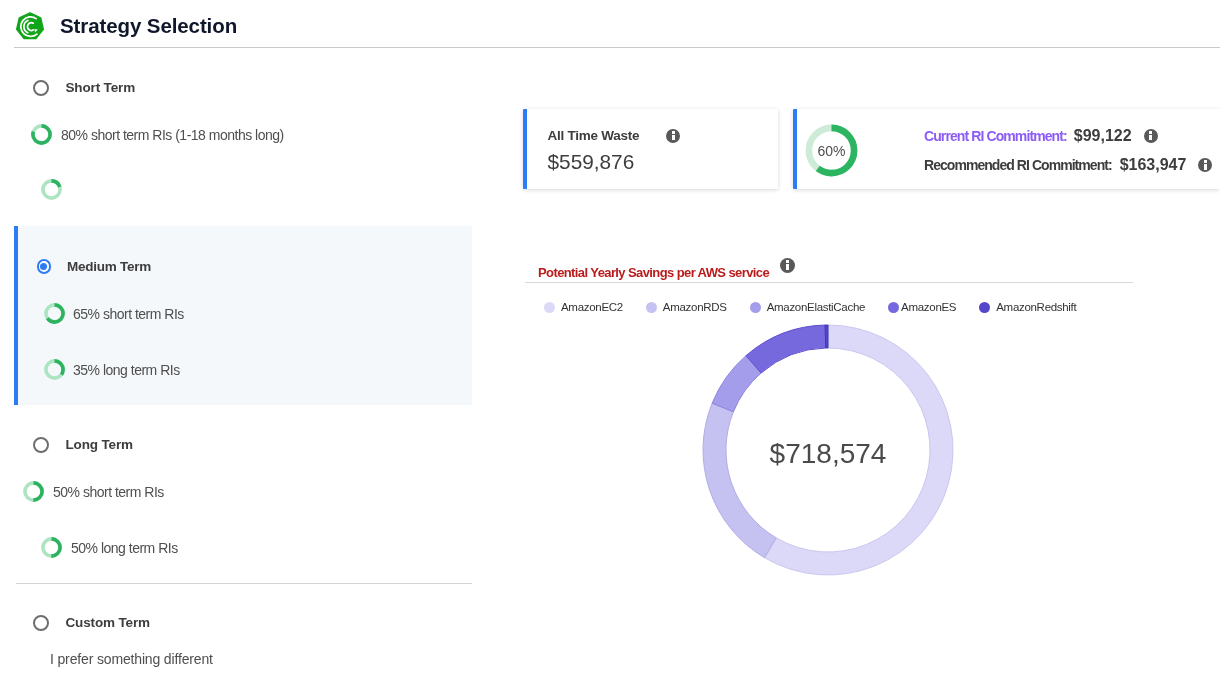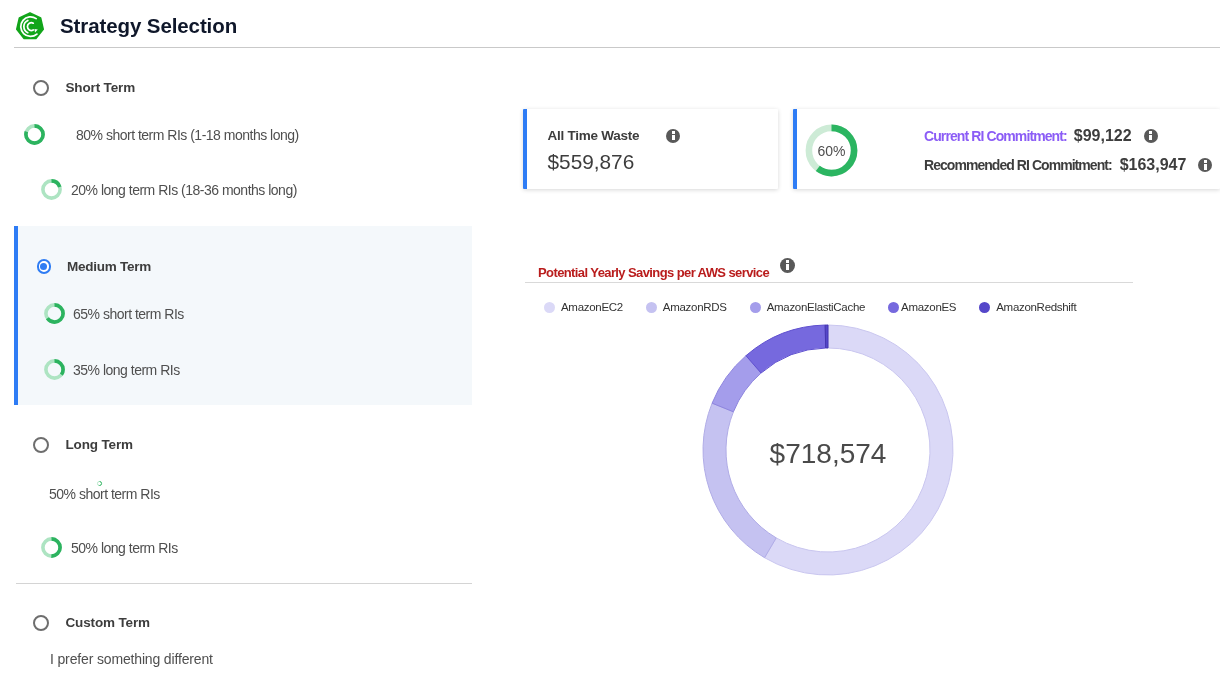--- a/index.html
+++ b/index.html
@@ -29,34 +29,33 @@
   <polygon points="18.4,16.9 21.8,17.5 19.0,20.5" fill="#fff"></polygon>
 </svg>
 <div class="abs" style="left:60px;top:14px;font-size:20.5px;letter-spacing:-0.1px;font-weight:bold;color:#0f172a;">Strategy Selection</div>
 <div class="abs" style="left:14px;top:47px;width:1206px;height:1px;background:#c9c9c9;"></div>
 
 <div class="abs row" style="left:32.5px;top:79px;height:17px;">
   <div class="radio"></div>
     <div class="secTitle" style="margin-left:17px;">Short Term</div>
 </div>
 
-<div class="abs row" style="left:24px;top:124px;height:21px;gap:22px;">
+<div class="abs row" style="left:31px;top:124px;height:21px;">
   <svg width="21" height="21" viewBox="0 0 21 21">
     <circle cx="10.5" cy="10.5" r="8.6" fill="none" stroke="#ade4c2" stroke-width="3.6"></circle>
     <circle cx="10.5" cy="10.5" r="8.6" fill="none" stroke="#2cb35f" stroke-width="3.6" stroke-dasharray="43.23 54.04" transform="rotate(-90 10.5 10.5)"></circle>
   </svg>
   <div class="itemTxt" style="margin-left:9px;">80% short term RIs (1-18 months long)</div>
 </div>
 
 <div class="abs row" style="left:41px;top:179px;height:21px;">
   <svg width="21" height="21" viewBox="0 0 21 21">
     <circle cx="10.5" cy="10.5" r="8.6" fill="none" stroke="#ade4c2" stroke-width="3.6"></circle>
     <circle cx="10.5" cy="10.5" r="8.6" fill="none" stroke="#2cb35f" stroke-width="3.6" stroke-dasharray="10.81 54.04" transform="rotate(-90 10.5 10.5)"></circle>
   </svg>
-  <div class="itemTxt" style="margin-left:9px;">20% long term RIs (18-36 months long)</div>
 </div>
 
 <div class="abs" style="left:14px;top:226px;width:454px;height:179px;background:#f4f8fb;border-left:4px solid #2e7cf5;"></div>
 
 <div class="abs row" style="left:36.5px;top:258px;height:17px;">
   <div class="radioSel">
       <div></div>
     </div>
     <div class="secTitle" style="margin-left:16px;letter-spacing:-0.25px;">Medium Term</div>
 </div>
@@ -75,21 +74,21 @@
     <circle cx="10.5" cy="10.5" r="8.6" fill="none" stroke="#2cb35f" stroke-width="3.6" stroke-dasharray="18.91 54.04" transform="rotate(-90 10.5 10.5)"></circle>
   </svg>
   <div class="itemTxt" style="margin-left:8px;">35% long term RIs</div>
 </div>
 
 <div class="abs row" style="left:32.5px;top:436px;height:17px;">
   <div class="radio"></div>
     <div class="secTitle" style="margin-left:17px;">Long Term</div>
 </div>
 
-<div class="abs row" style="left:40px;top:481px;height:21px;flex-direction:column;">
+<div class="abs row" style="left:23px;top:481px;height:21px;">
   <svg width="21" height="21" viewBox="0 0 21 21">
     <circle cx="10.5" cy="10.5" r="8.6" fill="none" stroke="#ade4c2" stroke-width="3.6"></circle>
     <circle cx="10.5" cy="10.5" r="8.6" fill="none" stroke="#2cb35f" stroke-width="3.6" stroke-dasharray="27.02 54.04" transform="rotate(-90 10.5 10.5)"></circle>
   </svg>
   <div class="itemTxt" style="margin-left:9px;">50% short term RIs</div>
 </div>
 
 <div class="abs row" style="left:41px;top:537px;height:21px;">
   <svg width="21" height="21" viewBox="0 0 21 21">
     <circle cx="10.5" cy="10.5" r="8.6" fill="none" stroke="#ade4c2" stroke-width="3.6"></circle>

